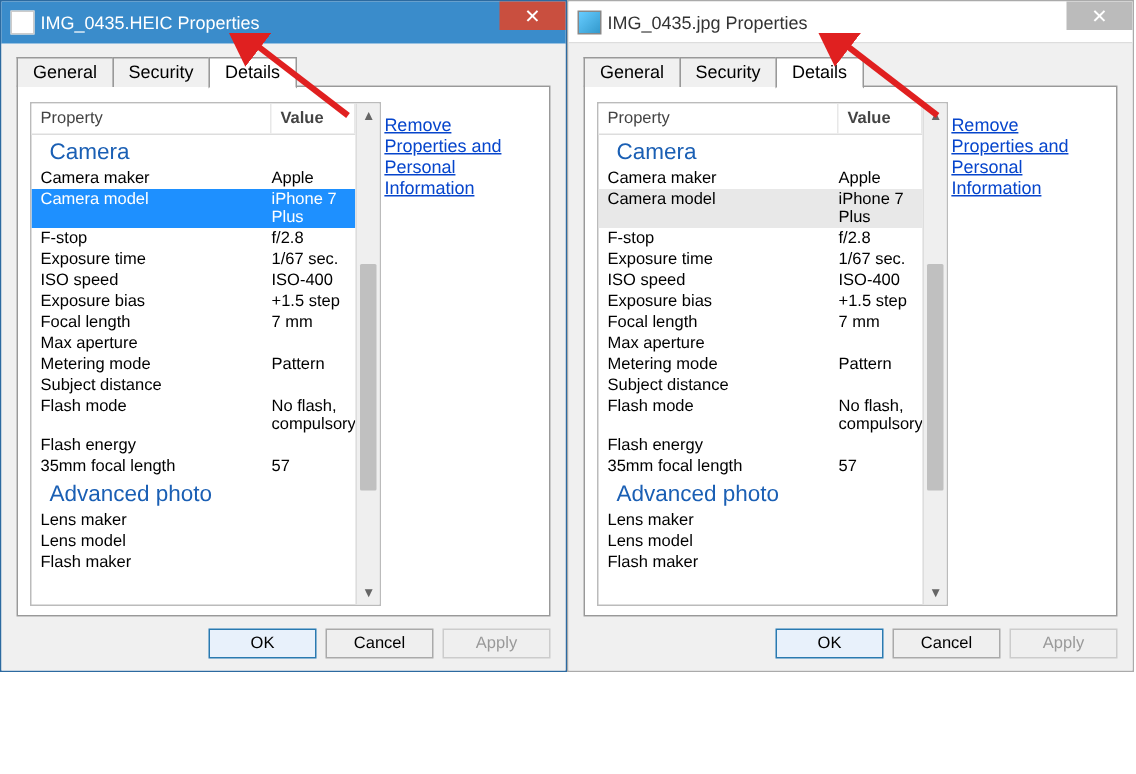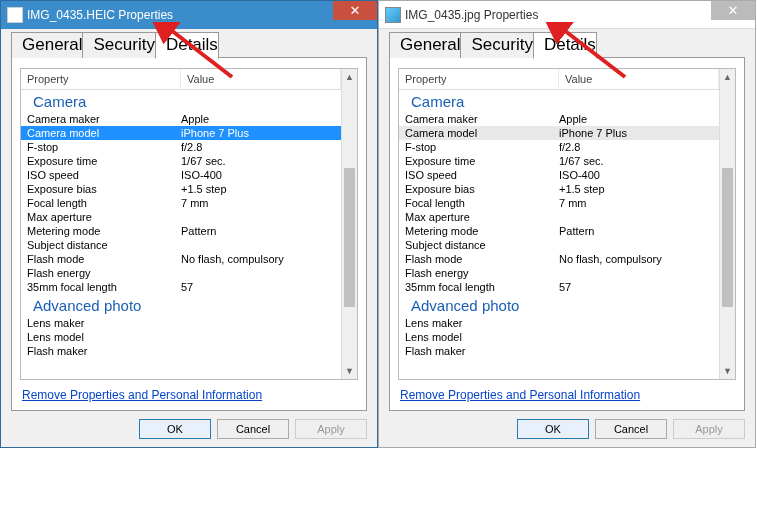--- a/index.html
+++ b/index.html
@@ -57,42 +57,42 @@
     flex-direction: column;
   }
   .tabs-row {
     display: flex;
     align-items: flex-end;
     height: 21px;
     position: relative;
     z-index: 2;
   }
   .tab {
-    padding: 2px 0 3px 10px;
-    font-size: 17px;
+    padding: 2px 10px 3px 10px;
+    font-size: 12px;
     border: 1px solid #999;
     border-bottom: none;
     background: #f0f0f0;
     margin-right: -1px;
     position: relative;
   }
   .tab.active {
     background: #fff;
     border-bottom: 1px solid #fff;
     top: 1px;
     z-index: 3;
   }
   .tab-panel {
     border: 1px solid #999;
     background: #fff;
     flex: 1;
     margin-top: -1px;
     padding: 10px 8px 6px 8px;
     display: flex;
-    flex-direction: column;
+    flex-direction: row;
     min-height: 0;
   }
   .list-wrap {
     flex: 1;
     border: 1px solid #bbb;
     display: flex;
     min-height: 0;
     position: relative;
     background: #fff;
   }
@@ -102,21 +102,21 @@
     font-size: 11px;
     font-family: "Segoe UI", Tahoma, sans-serif;
   }
   .cols { display: flex; border-bottom: 1px solid #ddd; background: #fff; }
   .col-h {
     padding: 4px 6px;
     color: #444;
     border-right: 1px solid #e8e8e8;
   }
   .col-prop { width: 160px; }
-  .col-val { flex: 1; }
+  .col-val { flex: 1; font-weight: bold; }
   .section-h {
     color: #1a5fb4;
     padding: 3px 6px 2px 12px;
     font-size: 15px;
   }
   .row {
     display: flex;
     padding: 1px 0;
   }
   .row .p { width: 160px; padding-left: 6px; }

